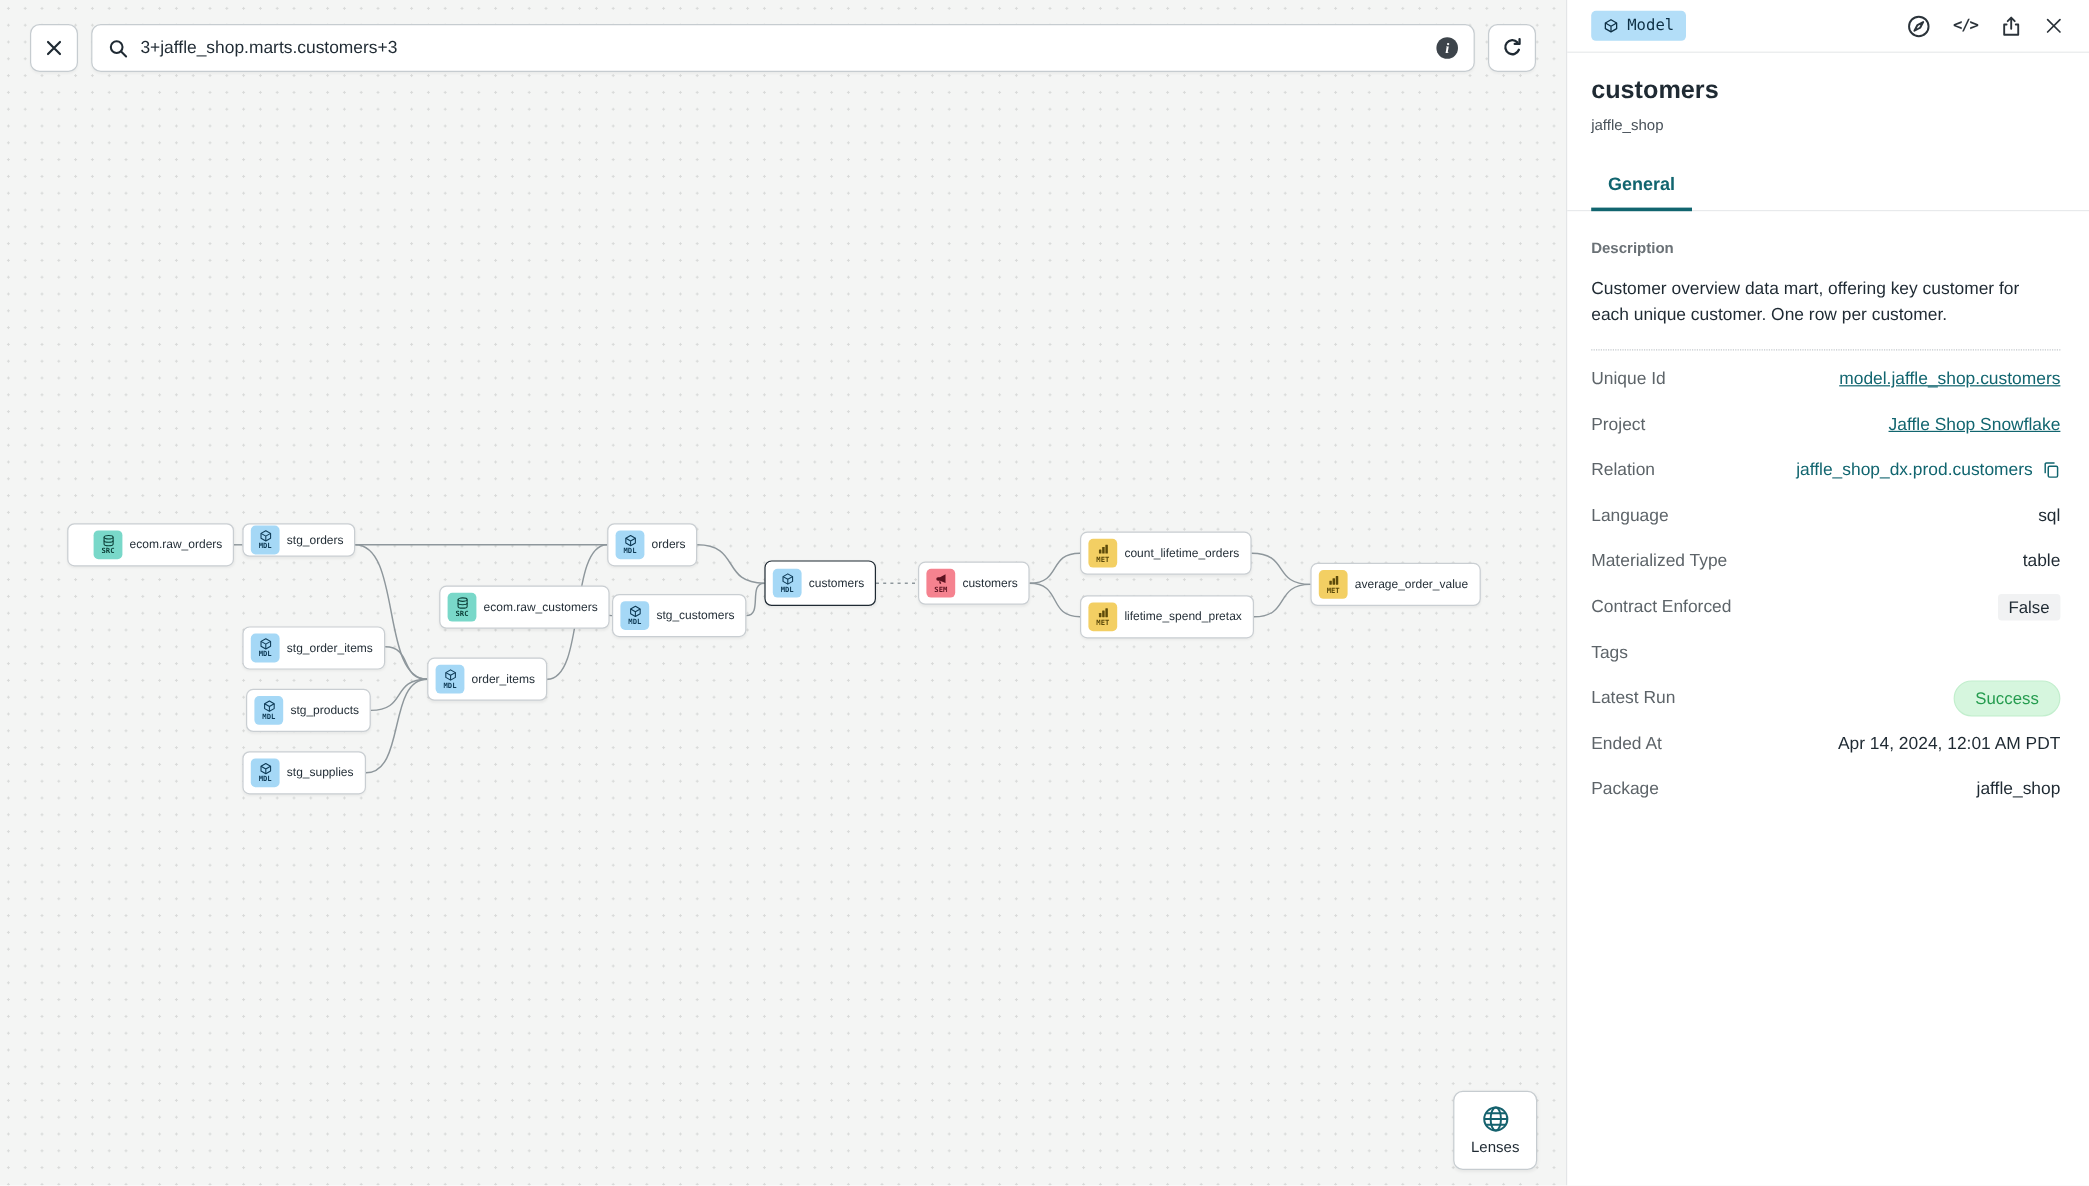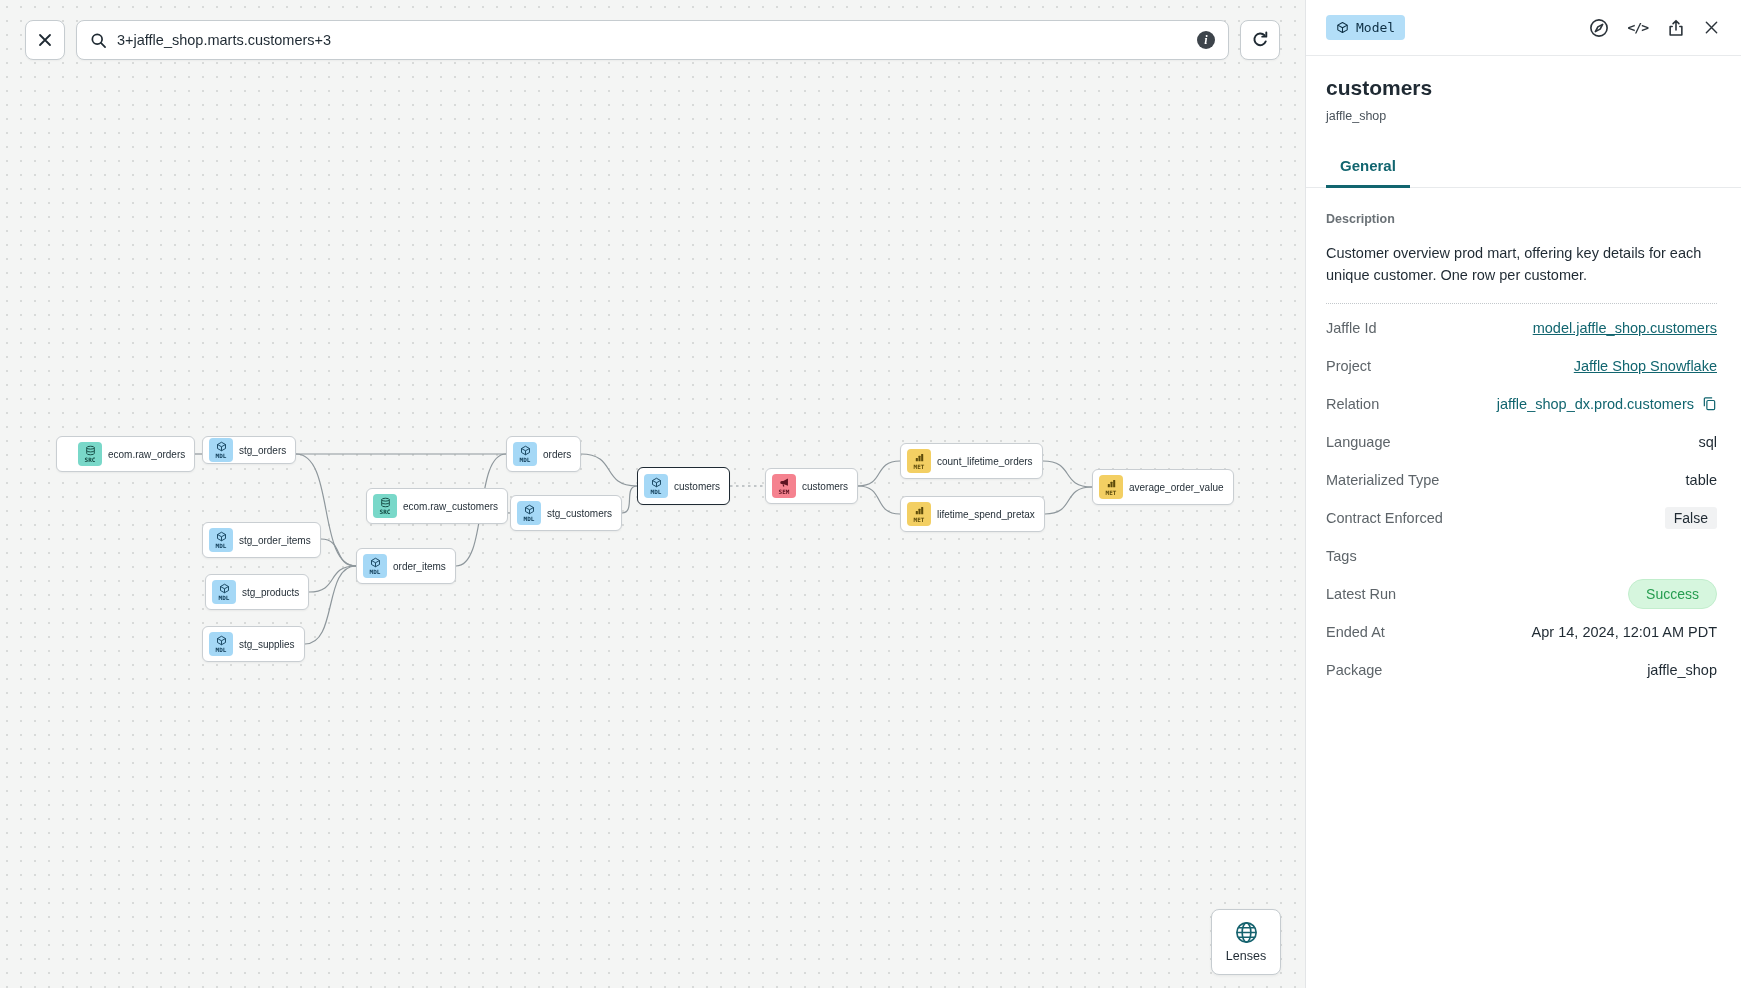--- a/index.html
+++ b/index.html
@@ -73,21 +73,21 @@
     box-shadow:0 1px 3px rgba(0,0,0,.06); cursor:pointer;
   }
   .lenses span { font-size:12.5px; color:#1f2a33; }
 
   
   .panel {
     position:absolute; top:0; right:0; width:436px; height:988px; background:#fff;
     border-left:1px solid #e3e5e7;
   }
   .panel-header {
-    height:56px; display:flex; align-items:center; justify-content:space-between;
+    height:44px; display:flex; align-items:center; justify-content:space-between;
     padding:0 22px 0 20px; border-bottom:1px solid #e8eaec;
   }
   .type-badge {
     background:var(--model-badge); color:#0d2f44; border-radius:4px; padding:5px 10px;
     font-family:"DejaVu Sans Mono", monospace; font-size:13px;
     display:flex; align-items:center; gap:7px;
   }
   .header-icons { display:flex; align-items:center; gap:19px; color:#2b333a; }
   .hicon { cursor:pointer; display:flex; align-items:center; justify-content:center; background:none; border:none; padding:0; color:#2b333a; }
   .code-glyph { font-family:"DejaVu Sans Mono", monospace; font-size:13px; font-weight:bold; letter-spacing:-1px; }
@@ -393,25 +393,25 @@
     <h1>customers</h1>
     <div class="subtitle">jaffle_shop</div>
   </div>
 
   <div class="tabs">
     <div class="tab">General</div>
   </div>
 
   <div class="content">
     <div class="section-label">Description</div>
-    <div class="description">Customer overview prod mart, offering key details for each unique customer. One row per customer.</div>
+    <div class="description">Customer overview data mart, offering key customer for each unique customer. One row per customer.</div>
     <div class="dotted-divider"></div>
     <div id="detail-rows">
         <div class="row">
-          <span class="row-label">Jaffle Id</span>
+          <span class="row-label">Unique Id</span>
           <a class="row-link">model.jaffle_shop.customers</a>
         </div>
         <div class="row">
           <span class="row-label">Project</span>
           <a class="row-link">Jaffle Shop Snowflake</a>
         </div>
         <div class="row">
           <span class="row-label">Relation</span>
           <span class="copy-wrap">
             <span>jaffle_shop_dx.prod.customers</span>

